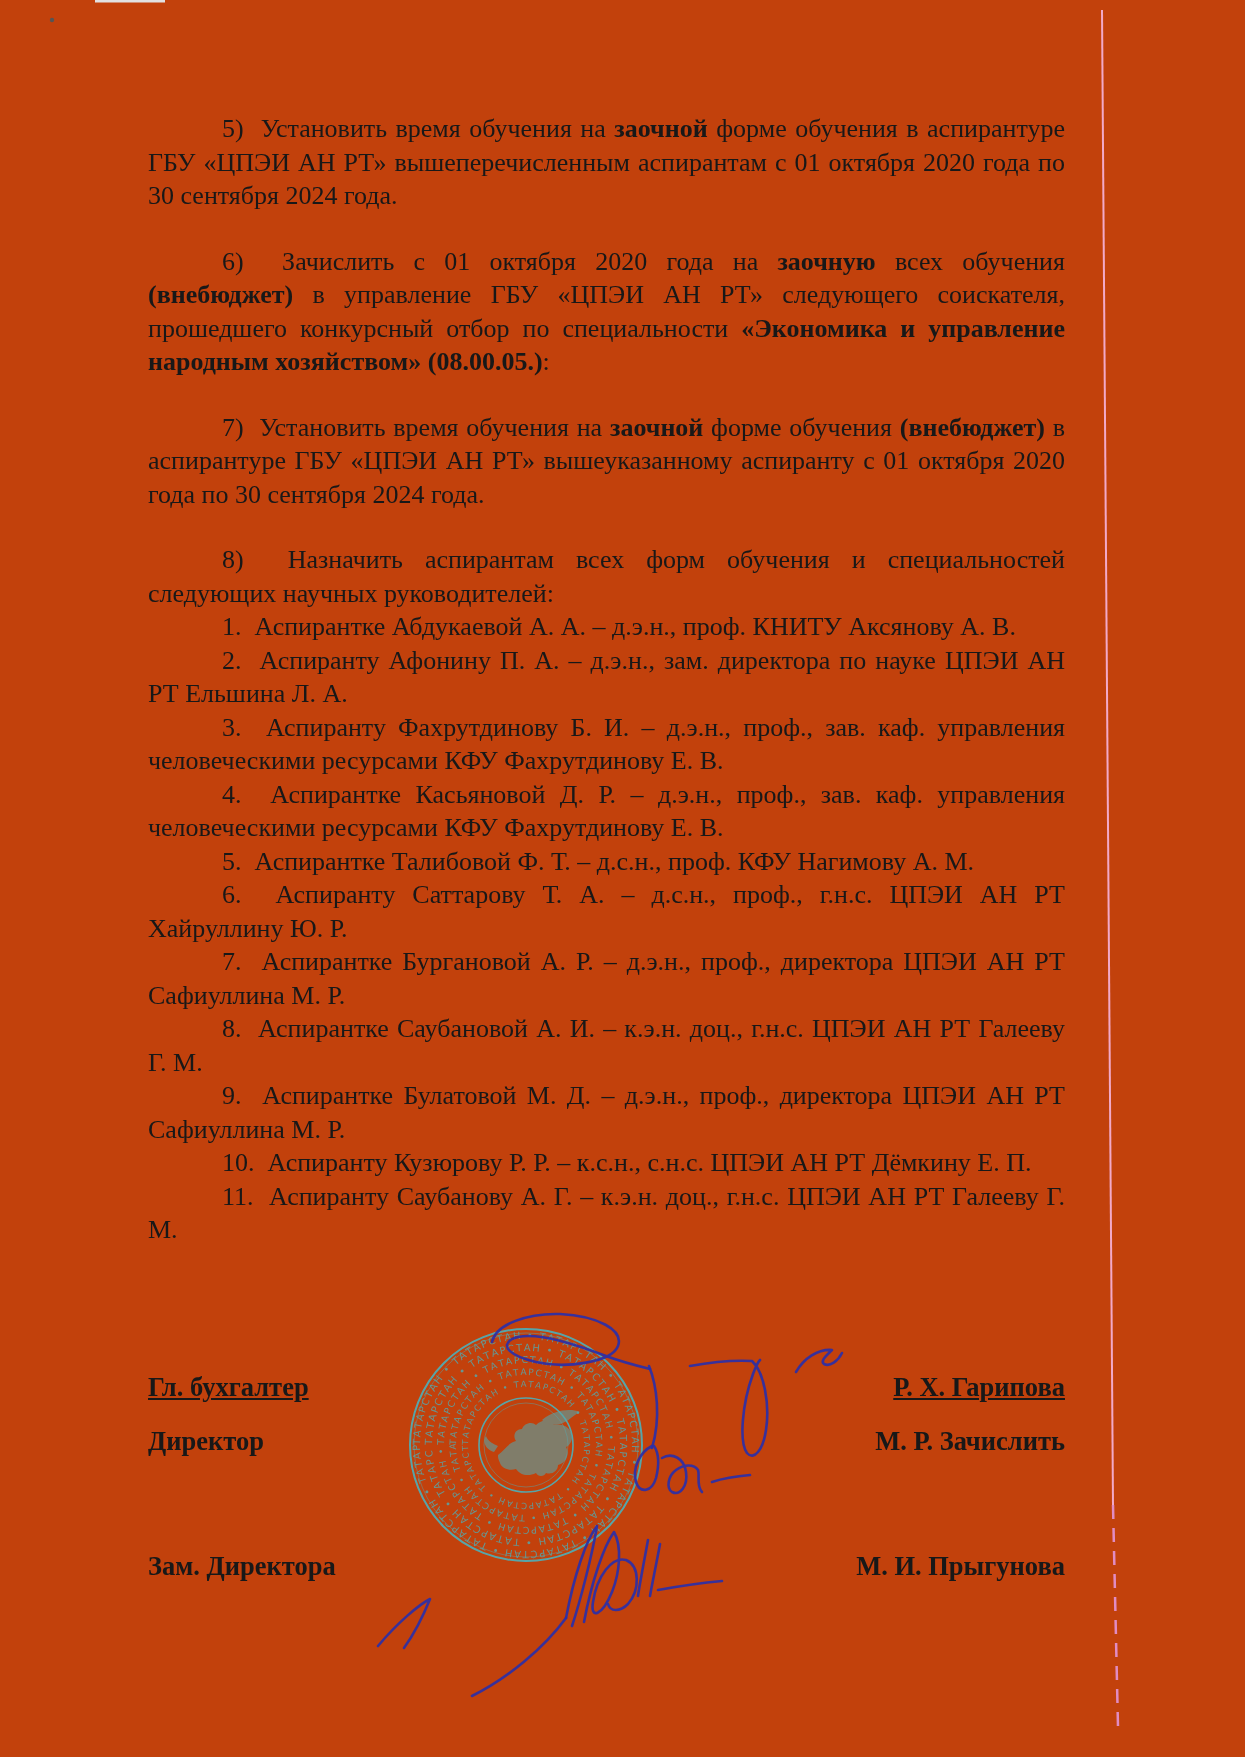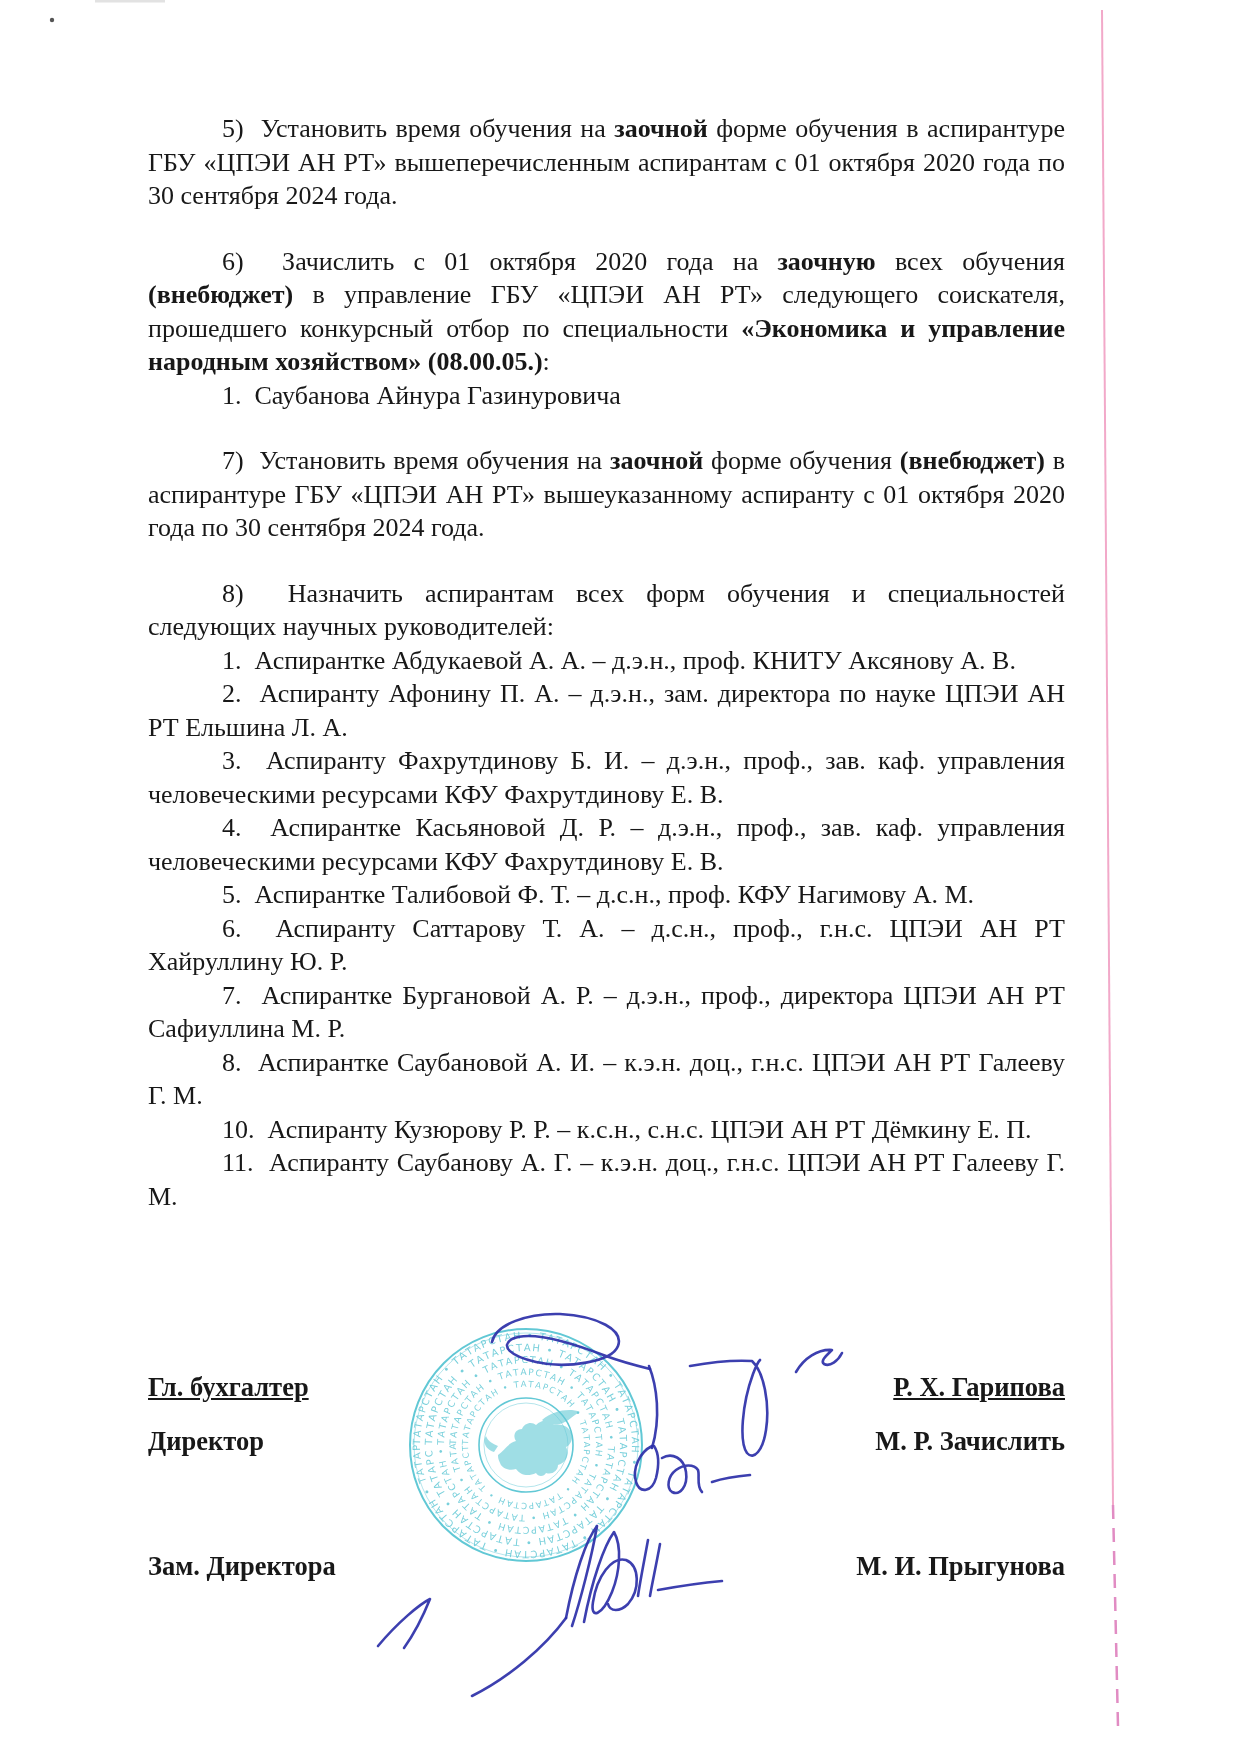--- a/index.html
+++ b/index.html
@@ -33,39 +33,39 @@
     font-family:"DejaVu Sans",sans-serif;
     letter-spacing:1.5px;opacity:.85;
   }
   .sig-path{fill:none;stroke:var(--sig-ink,#2b2fa8);stroke-width:2.6;stroke-linecap:round;stroke-linejoin:round;opacity:.92;}
   .margin-line-solid{stroke:var(--pink-line,#f2a9c9);stroke-width:2;}
   .margin-line-dash{stroke:var(--pink-dash,#e18cc3);stroke-width:2.5;stroke-dasharray:14 9;}
 </style>
 </head>
 <body>
 
-<div class="page" style="background: #ffffff; color: rgb(24, 24, 24);">
+<div class="page" style="background: #c2410c; color: rgb(24, 24, 24);">
 
   <div id="doc-body">
       <p class="para"><span>5)&nbsp; Установить время обучения на </span><span class="b">заочной</span><span> форме обучения в аспирантуре ГБУ «ЦПЭИ АН РТ» вышеперечисленным аспирантам с 01 октября 2020 года по 30 сентября 2024 года.</span></p>
       <div class="gap"></div>
       <p class="para"><span>6)&nbsp; Зачислить с 01 октября 2020 года на </span><span class="b">заочную</span><span> всех обучения </span><span class="b">(внебюджет)</span><span> в управление ГБУ «ЦПЭИ АН РТ» следующего соискателя, прошедшего конкурсный отбор по специальности </span><span class="b">«Экономика и управление народным хозяйством» (08.00.05.)</span><span>:</span></p>
-      <p class="para li"><span class="num">1.&nbsp;&nbsp;</span><span>Саубанова Айнура Газинуровича</span></p>
       <div class="gap"></div>
       <p class="para"><span>7)&nbsp; Установить время обучения на </span><span class="b">заочной</span><span> форме обучения </span><span class="b">(внебюджет)</span><span> в аспирантуре ГБУ «ЦПЭИ АН РТ» вышеуказанному аспиранту с 01 октября 2020 года по 30 сентября 2024 года.</span></p>
       <div class="gap"></div>
       <p class="para"><span>8)&nbsp; Назначить аспирантам всех форм обучения и специальностей следующих научных руководителей:</span></p>
       <p class="para li"><span class="num">1.&nbsp;&nbsp;</span><span>Аспирантке Абдукаевой А. А. – д.э.н., проф. КНИТУ Аксянову А. В.</span></p>
       <p class="para li"><span class="num">2.&nbsp;&nbsp;</span><span>Аспиранту Афонину П. А. – д.э.н., зам. директора по науке ЦПЭИ АН РТ Ельшина Л. А.</span></p>
       <p class="para li"><span class="num">3.&nbsp;&nbsp;</span><span>Аспиранту Фахрутдинову Б. И. – д.э.н., проф., зав. каф. управления человеческими ресурсами КФУ Фахрутдинову Е. В.</span></p>
       <p class="para li"><span class="num">4.&nbsp;&nbsp;</span><span>Аспирантке Касьяновой Д. Р. – д.э.н., проф., зав. каф. управления человеческими ресурсами КФУ Фахрутдинову Е. В.</span></p>
       <p class="para li"><span class="num">5.&nbsp;&nbsp;</span><span>Аспирантке Талибовой Ф. Т. – д.с.н., проф. КФУ Нагимову А. М.</span></p>
       <p class="para li"><span class="num">6.&nbsp;&nbsp;</span><span>Аспиранту Саттарову Т. А. – д.с.н., проф., г.н.с. ЦПЭИ АН РТ Хайруллину Ю. Р.</span></p>
       <p class="para li"><span class="num">7.&nbsp;&nbsp;</span><span>Аспирантке Бургановой А. Р. – д.э.н., проф., директора ЦПЭИ АН РТ Сафиуллина М. Р.</span></p>
       <p class="para li"><span class="num">8.&nbsp;&nbsp;</span><span>Аспирантке Саубановой А. И. – к.э.н. доц., г.н.с. ЦПЭИ АН РТ Галееву Г. М.</span></p>
+      <p class="para li"><span class="num">9.&nbsp;&nbsp;</span><span>Аспирантке Булатовой М. Д. – д.э.н., проф., директора ЦПЭИ АН РТ Сафиуллина М. Р.</span></p>
       <p class="para li"><span class="num">10.&nbsp;&nbsp;</span><span>Аспиранту Кузюрову Р. Р. – к.с.н., с.н.с. ЦПЭИ АН РТ Дёмкину Е. П.</span></p>
       <p class="para li"><span class="num">11.&nbsp;&nbsp;</span><span>Аспиранту Саубанову А. Г. – к.э.н. доц., г.н.с. ЦПЭИ АН РТ Галееву Г. М.</span></p>
     </div>
 
   <div id="sig-block">
       <div class="sig-row">
         <span class="sig-title">Директор</span>
         <span class="sig-name">М. Р. Зачислить</span>
       </div>
       <div class="sig-row">

